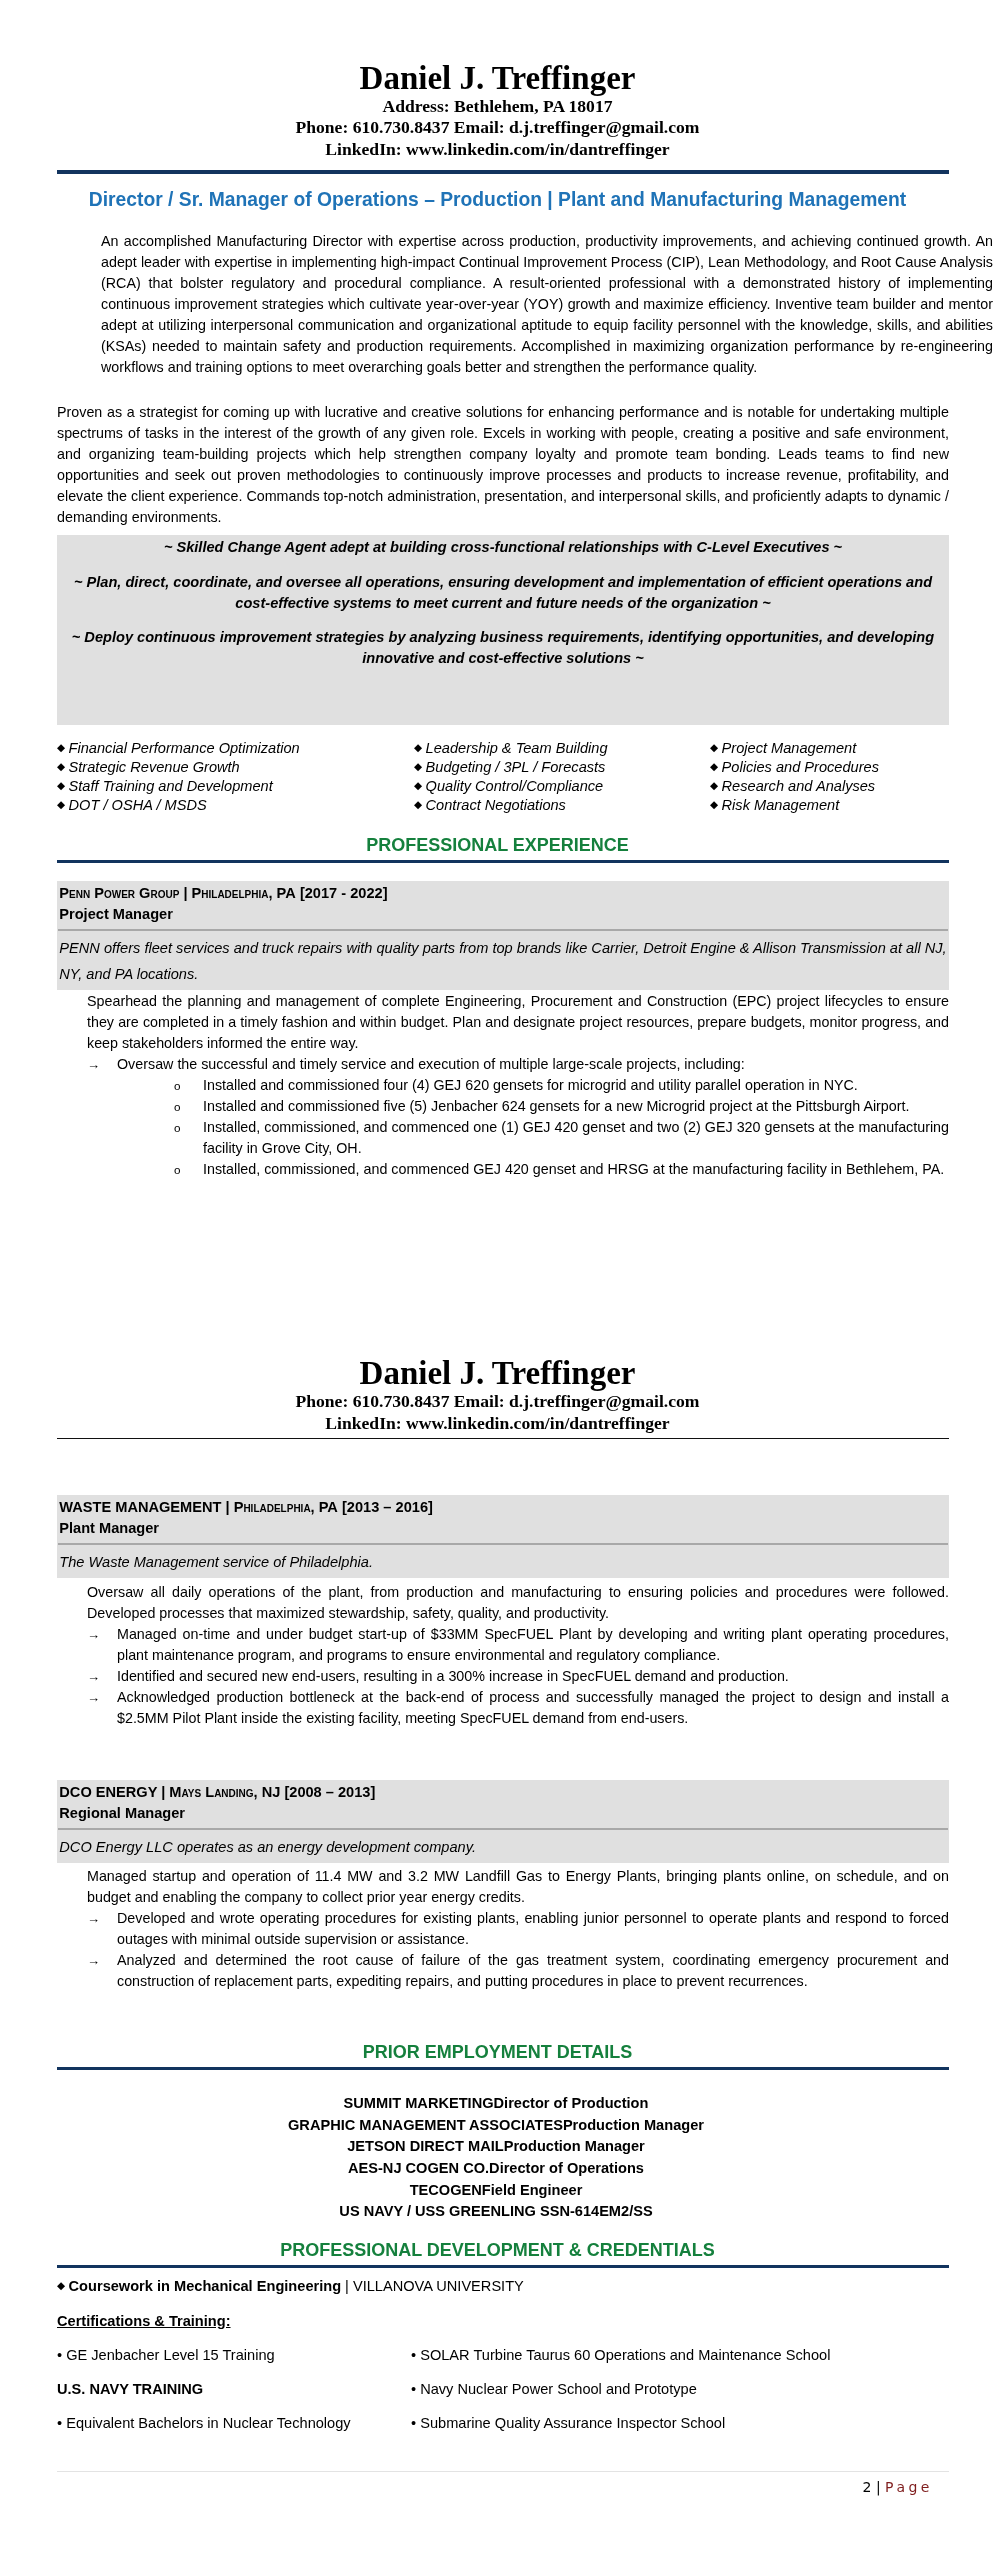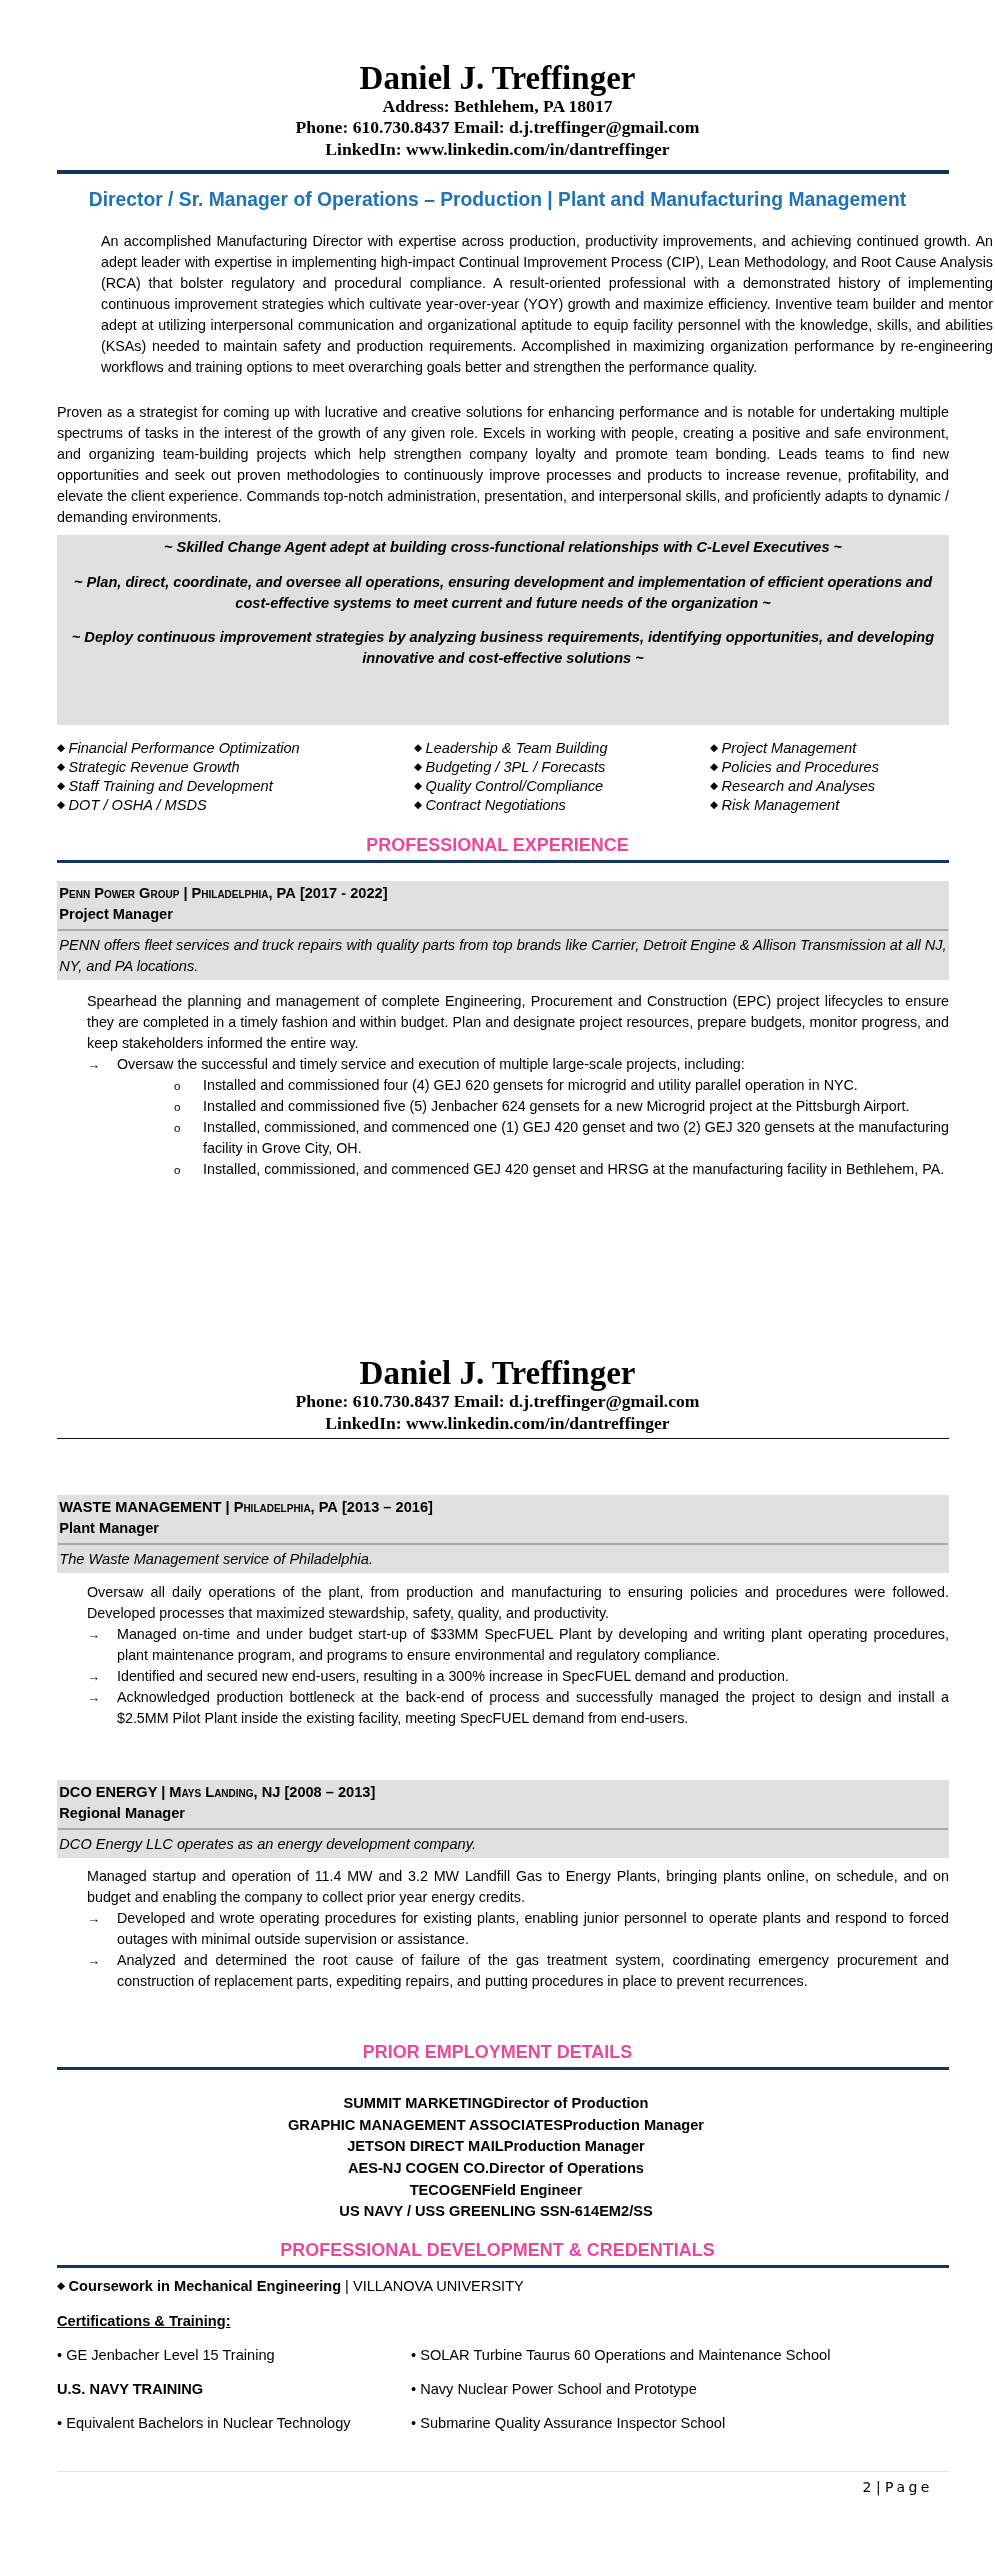--- a/index.html
+++ b/index.html
@@ -9,57 +9,57 @@
   .sans { font-family:"Liberation Sans","DejaVu Sans",sans-serif; }
   .center { text-align:center; left:0; width:995px; }
 
   
   .name { font-weight:bold; font-size:33px; line-height:37px; }
   .contact { font-weight:bold; font-size:17.6px; line-height:21px; }
   .rule-blue { left:57px; width:892px; height:3.5px; background:#12345e; }
   .rule-black { left:57px; width:892px; height:1.2px; background:#111; }
 
   .headline { color:#1f73b7; font-weight:bold; font-size:19.3px; line-height:23.4px; }
-  .section-title { color:#ec4899; font-weight:bold; font-size:18px; line-height:22px; }
+  .section-title { color:#15803d; font-weight:bold; font-size:18px; line-height:22px; }
 
   .para { left:57px; width:892px; font-size:14.3px; line-height:21px; text-align:justify; }
   .para p { margin:0; }
 
   .skills-box { left:57px; width:892px; background:#e0e0e0; }
   .skill-line { font-style:italic; font-weight:bold; font-size:14.6px; line-height:21px; text-align:center; margin:0 11.7px; }
 
   .comp-grid { left:57px; width:892px; display:grid; grid-template-columns: 357px 296px 239px; font-style:italic; font-size:14.6px; line-height:18px; }
   .comp-grid div { white-space:nowrap; }
   .diamond { font-style:normal; font-size:10.5px; margin-right:3.5px; position:relative; top:-1.8px; }
 
   .job-box { left:57px; width:892px; background:#e0e0e0; }
   .job-head { padding:2.3px 2.3px 0 2.3px; font-weight:bold; font-size:14.6px; line-height:21px; }
   .smallcaps { font-variant:small-caps; }
   .job-title { padding:0 2.3px; font-weight:bold; font-size:14.6px; line-height:21px; }
   .job-sep { margin:3.5px 1.2px; height:2.3px; background:#a8a8a8; }
-  .job-desc { padding:0 2.3px 3.5px 2.3px; font-style:italic; font-size:14.6px; line-height:21px; }
+  .job-desc { padding:0 2.3px 3.5px 2.3px; font-style:italic; font-size:14.6px; line-height:26px; }
 
   .body-block { left:57px; width:892px; font-size:14.3px; line-height:21px; }
   .lead { margin:0 0 0 30px; text-align:justify; }
   .arrow-item { display:flex; margin-left:30px; }
   .arrow-item .ar { width:30px; flex:0 0 30px; font-size:13px; }
   .arrow-item .tx { flex:1; text-align:justify; }
   .sub-item { display:flex; margin-left:117px; }
   .sub-item .bul { width:29px; flex:0 0 29px; font-size:11.7px; }
   .sub-item .tx { flex:1; text-align:justify; }
 
   .prior-row { left:57px; width:878px; display:flex; justify-content:center; font-weight:bold; font-size:14.6px; line-height:21.7px; }
 
   .cred { left:57px; width:892px; font-size:14.6px; line-height:21px; }
   .cred-grid { display:grid; grid-template-columns: 354px 527px; row-gap:13px; }
   .underline { text-decoration:underline; font-weight:bold; }
 
   .footer-line { left:57px; width:892px; height:1.2px; background:#e3e3e3; }
   .footer { right:62px; font-family:"DejaVu Sans","Liberation Sans",sans-serif; font-size:14px; }
-  .footer .pg-word { color:#000000; letter-spacing:3.5px; }
+  .footer .pg-word { color:#7f1d1d; letter-spacing:3.5px; }
 </style>
 </head>
 <body>
 
 <div class="abs center serif name" style="top:60px;">Daniel J. Treffinger</div>
 <div class="abs center serif contact" style="top:96px;">Address: Bethlehem, PA 18017</div>
 <div class="abs center serif contact" style="top:117px;">Phone: 610.730.8437 Email: d.j.treffinger@gmail.com</div>
 <div class="abs center serif contact" style="top:139px;">LinkedIn: www.linkedin.com/in/dantreffinger</div>
 <div class="abs rule-blue" style="top:170px;"></div>
 

